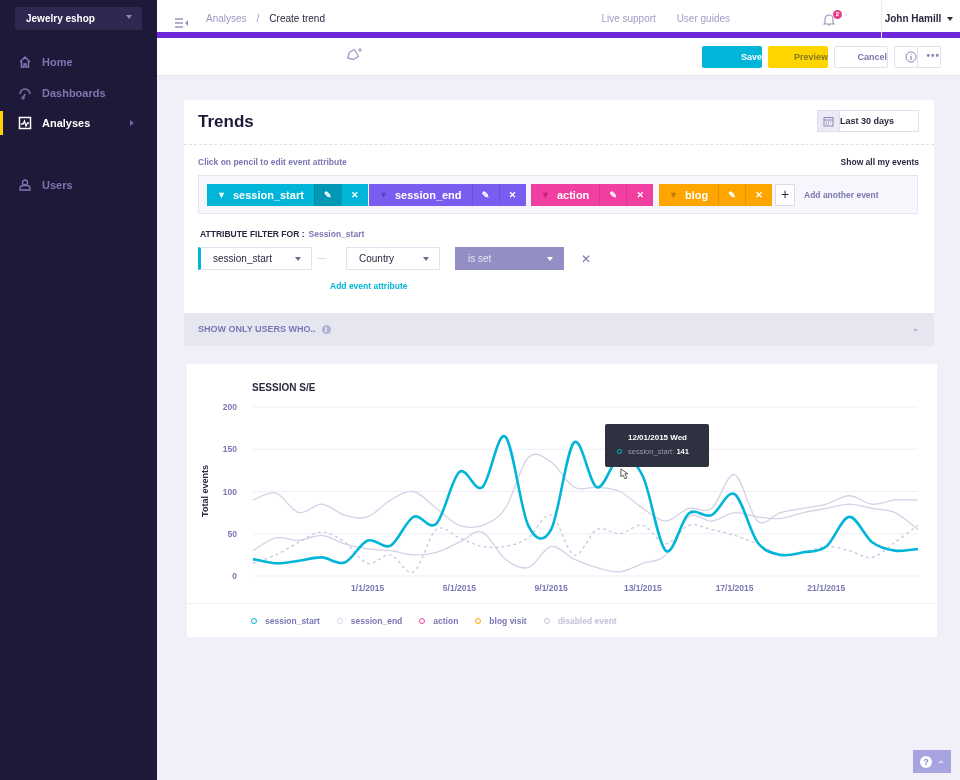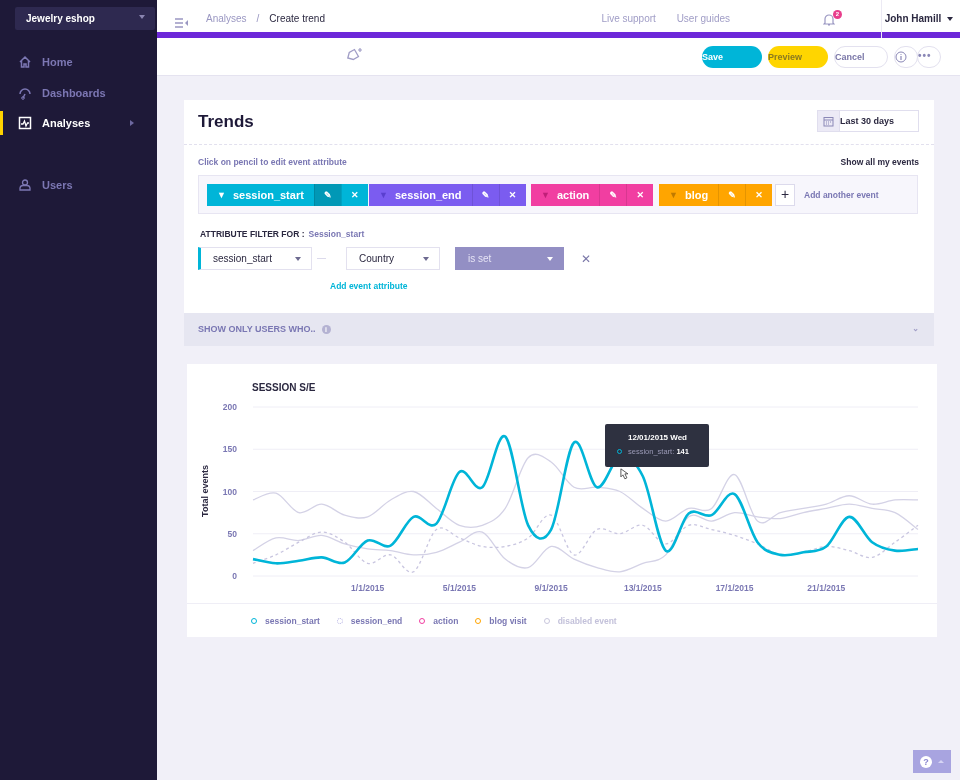--- a/index.html
+++ b/index.html
@@ -1,18 +1,18 @@
 <!DOCTYPE html>
 <html><head>
 <meta charset="utf-8">
 <style>
 *{box-sizing:border-box;margin:0;padding:0}
 body{width:960px;height:780px;overflow:hidden;font-family:"Liberation Sans",sans-serif;background:#f1f0f8;position:relative;color:#2b2840}
 .sidebar{position:absolute;left:0;top:0;width:157px;height:780px;background:#1e1938}
-.ws{position:absolute;left:15px;top:7px;width:140px;height:23px;background:#2e2950;border-radius:2px;color:#fff;font-size:10px;font-weight:bold;padding:6px 0 0 11px}
+.ws{position:absolute;left:15px;top:7px;width:127px;height:23px;background:#2e2950;border-radius:2px;color:#fff;font-size:10px;font-weight:bold;padding:6px 0 0 11px}
 .ws .caret{position:absolute;right:10px;top:8px;width:0;height:0;border-left:3px solid transparent;border-right:3px solid transparent;border-top:4px solid #8a85b0}
 .nav{position:absolute;left:0;width:157px;height:30px;display:flex;align-items:center;font-size:11px;font-weight:bold;color:#7c77b3}
 .nav .ico{width:14px;height:14px;margin-left:18px;margin-right:10px;display:flex;align-items:center;justify-content:center}
 .nav.active{color:#fff}
 .nav.active::before{content:"";position:absolute;left:0;top:3px;width:3px;height:24px;background:#ffd200}
 .nav .arr{position:absolute;right:23px;top:12px;width:0;height:0;border-top:3px solid transparent;border-bottom:3px solid transparent;border-left:4px solid #6d68a0}
 .topbar{position:absolute;left:157px;top:0;right:0;height:38px;background:#fff;border-bottom:6px solid #6d28d9}
 .hamb{position:absolute;left:18px;top:14px}
 .crumb{position:absolute;left:49px;top:13px;font-size:10px;color:#9a97c2}
 .crumb .sep{margin:0 10px}
@@ -20,21 +20,21 @@
 .toplinks{position:absolute;right:230px;top:13px;font-size:10px;color:#a09dc6}
 .toplinks span{margin-left:18px}
 .bell{position:absolute;left:666px;top:12px}
 .badge{position:absolute;left:676px;top:10px;width:9px;height:9px;border-radius:50%;background:#e83e8c;color:#fff;font-size:6px;text-align:center;line-height:9px;font-weight:bold}
 .vsep{position:absolute;left:724px;top:0;width:1px;height:38px;background:#eceaf4}
 .user{position:absolute;left:717px;top:13px;font-size:10px;color:#2b2840;font-weight:bold;width:90px;text-align:center}
 .user .caret{display:inline-block;margin-left:6px;vertical-align:middle;border-left:3px solid transparent;border-right:3px solid transparent;border-top:4px solid #2b2840}
 .toolbar{position:absolute;left:157px;top:38px;right:0;height:38px;background:#fff;border-bottom:1px solid #e5e3f0}
 .name-input{position:absolute;left:19px;top:7px;width:154px;height:23px;border:1px solid #dcdaec;border-radius:2px;font-size:10px;color:#a09dc6;padding:5px 10px;font-family:"Liberation Sans",sans-serif;background:#fff}
 .tagicon{position:absolute;left:188px;top:10px}
-.btn{position:absolute;top:8px;height:22px;font-size:9px;font-weight:bold;text-align:left;line-height:22px;border-radius:11px}
+.btn{position:absolute;top:8px;height:22px;font-size:9px;font-weight:bold;text-align:right;line-height:22px;border-radius:2px}
 .btn-save{left:545px;width:60px;background:#00b5d8;color:#fff}
 .btn-prev{left:611px;width:60px;background:#ffd500;color:#8a7a20}
 .btn-cancel{left:677px;width:54px;background:#fff;color:#7a77a8;border:1px solid #e3e1ef;line-height:20px}
 .btn-info{left:737px;width:24px;background:#fff;border:1px solid #e3e1ef;line-height:20px}
 .btn-more{left:760px;width:24px;background:#fff;border:1px solid #e3e1ef;line-height:18px;color:#8a87b6;font-size:10px;letter-spacing:1px}
 .panel{position:absolute;left:184px;top:100px;width:750px;height:246px;background:#fff}
 .ptitle{position:absolute;left:14px;top:12px;font-size:17px;font-weight:bold;color:#1e1938}
 .dsep{position:absolute;left:0;right:0;top:44px;border-top:1px dashed #e2e0ee}
 .daterange{position:absolute;right:15px;top:10px;height:22px;width:102px;border:1px solid #e0deee;display:flex}
 .daterange .cal{width:22px;background:#eceaf6;border-right:1px solid #e0deee;display:flex;align-items:center;justify-content:center}

